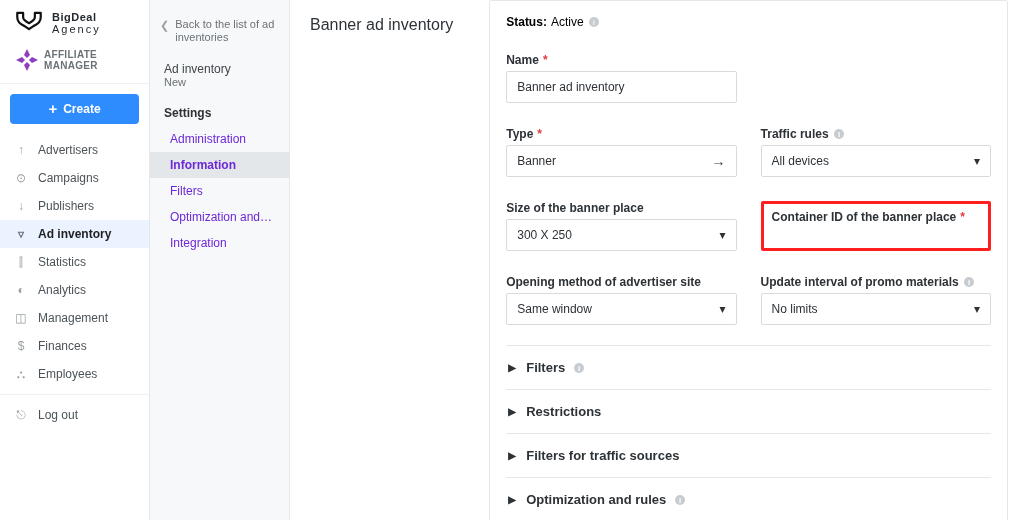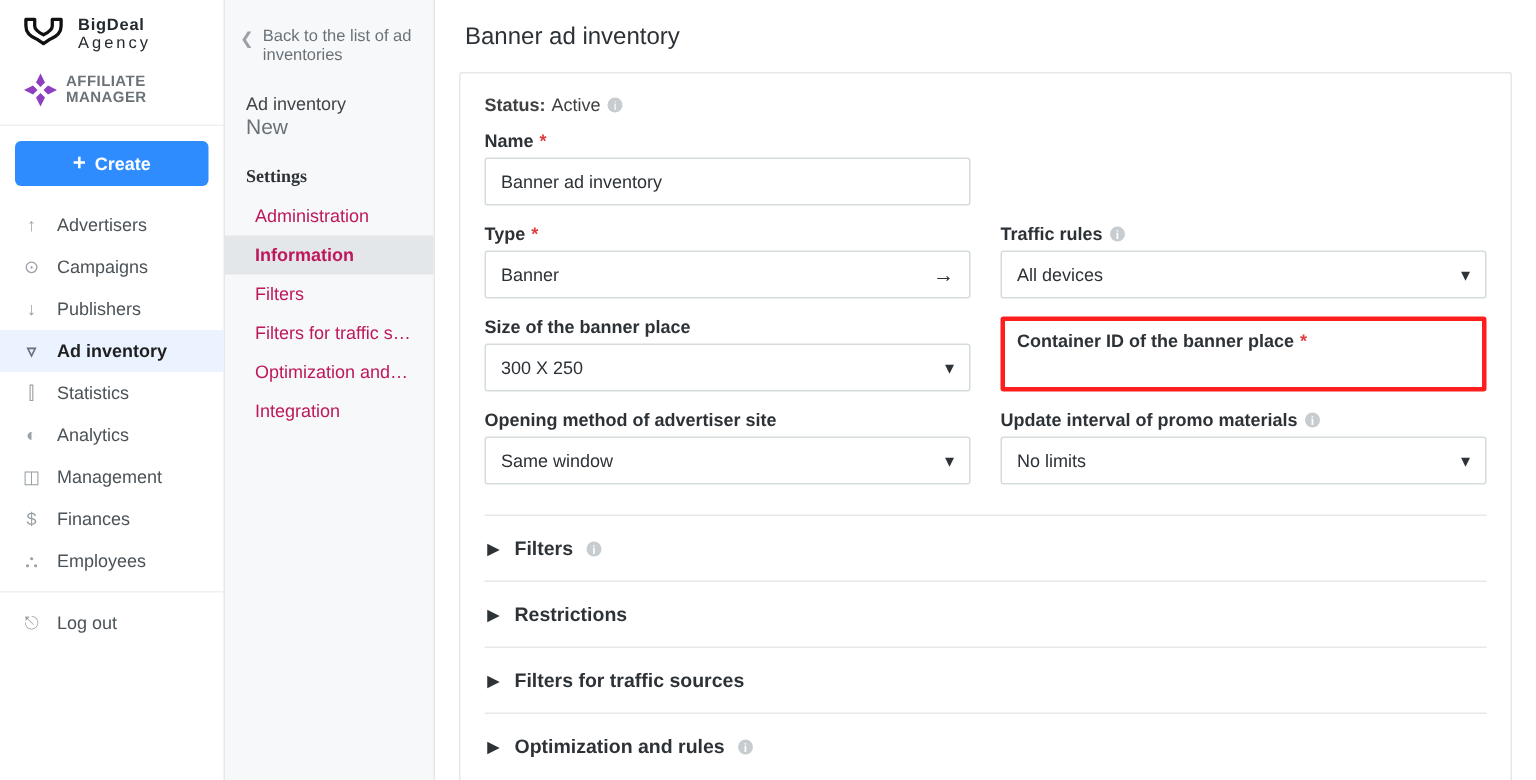--- a/index.html
+++ b/index.html
@@ -41,38 +41,38 @@
   .sub-sidebar {
     width:140px; flex:0 0 140px; background:#f7f8f9; border-right:1px solid #e5e8ea;
     display:flex; flex-direction:column; padding-top:8px;
     font-size:12px; color:#3f454a;
   }
   .back-row { display:flex; align-items:flex-start; gap:6px; padding:10px 12px 12px 10px; cursor:pointer; }
   .back-row .chev { color:#9aa1a7; font-size:11px; padding-top:1px;}
   .back-row .back-text { font-size:11px; color:#6a7278; line-height:13px; }
   .sub-block { padding:6px 12px 2px 14px; }
   .sub-block .h { font-size:12px; color:#3f454a; font-weight:400; }
-  .sub-block .s { font-size:14px; color:#6a7278; }
-  .sub-section-title { padding:16px 14px 6px 14px; font-size:12px; font-weight:700; color:#2d3237;font-family:Liberation Serif, serif; }
-  .sub-item { padding:6px 14px 6px 20px; font-size:12px; color:#be185d; cursor:pointer; white-space:nowrap; overflow:hidden; text-overflow:ellipsis;}
+  .sub-block .s { font-size:11px; color:#6a7278; }
+  .sub-section-title { padding:16px 14px 6px 14px; font-size:12px; font-weight:700; color:#2d3237; }
+  .sub-item { padding:6px 14px 6px 20px; font-size:12px; color:#6d28d9; cursor:pointer; white-space:nowrap; overflow:hidden; text-overflow:ellipsis;}
   .sub-item.active { background:#e4e7ea; font-weight:700; }
 
   
-  .main { flex:1; display:flex; flex-direction:column; overflow:hidden; }
+  .main { flex:1; display:flex; flex-direction:row; overflow:hidden; }
   .page-title { padding:16px 20px 14px 20px; font-size:16px; font-weight:400; color:#2d3237; }
   .card-wrap { flex:1; padding:0 16px 16px 16px; overflow:auto; }
   .card {
     border:1px solid #e5e8ea; border-radius:2px; background:#fff;
     padding:14px 16px 4px 16px;
   }
-  .status-row { font-size:12px; color:#404040; margin-bottom:10px; display:flex; align-items:center; gap:4px;}
+  .status-row { font-size:12px; color:#000000; margin-bottom:24px; display:flex; align-items:center; gap:4px;}
   .status-row .lbl { font-weight:700; }
   .status-row .info-dot { display:inline-flex; }
 
-  .form-grid { display:grid; grid-template-columns: 1fr 1fr; column-gap:20px; row-gap:12px; }
+  .form-grid { display:grid; grid-template-columns: 1fr 1fr; column-gap:20px; row-gap:12px;gap:24px; }
   .fg-full { grid-column: 1 / 2; }
   .fgroup { display:flex; flex-direction:column; gap:4px; }
   .flabel { font-size:12px; font-weight:700; color:#2d3237; display:flex; align-items:center; gap:4px; }
   .flabel .req { color:#e23b3b; font-weight:700; }
   .flabel .info-dot { display:inline-flex; }
 
   .control {
     height:32px; border:1px solid #d6dbde; border-radius:2px; background:#fff;
     padding:0 10px; display:flex; align-items:center; justify-content:space-between;
     font-size:12px; color:#2d3237; cursor:pointer;
@@ -190,21 +190,20 @@
     <span class="back-text">Back to the list of ad inventories</span>
   </div>
   <div class="sub-block">
     <div class="h">Ad inventory</div>
     <div class="s">New</div>
   </div>
   <div class="sub-section-title">Settings</div>
   <div class="sub-item">Administration</div>
   <div class="sub-item active">Information</div>
   <div class="sub-item">Filters</div>
-  <div class="sub-item">Filters for traffic sour…</div>
   <div class="sub-item">Optimization and rules</div>
   <div class="sub-item">Integration</div>
 </aside>
 
 <main class="main">
   <div class="page-title">Banner ad inventory</div>
 
   <div class="card-wrap">
     <div class="card">
 

